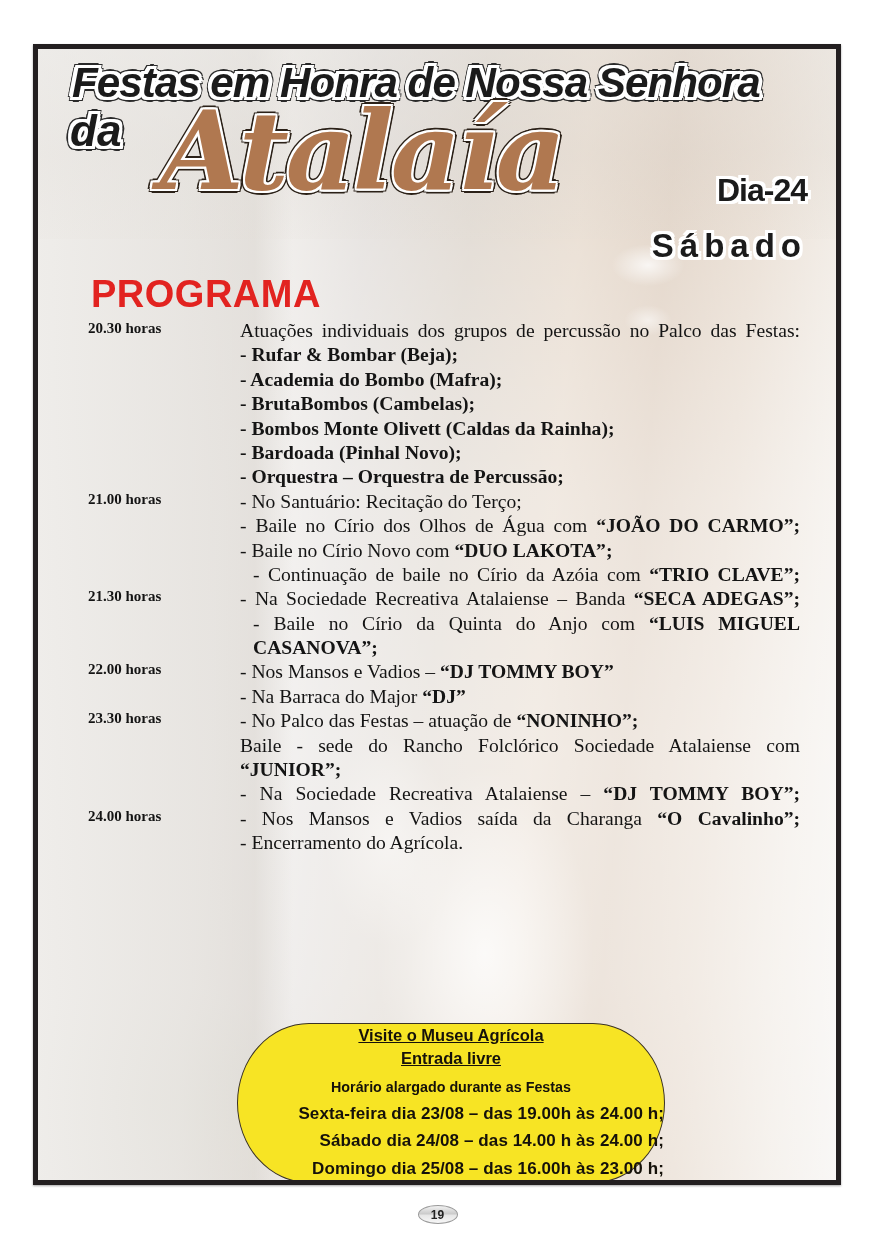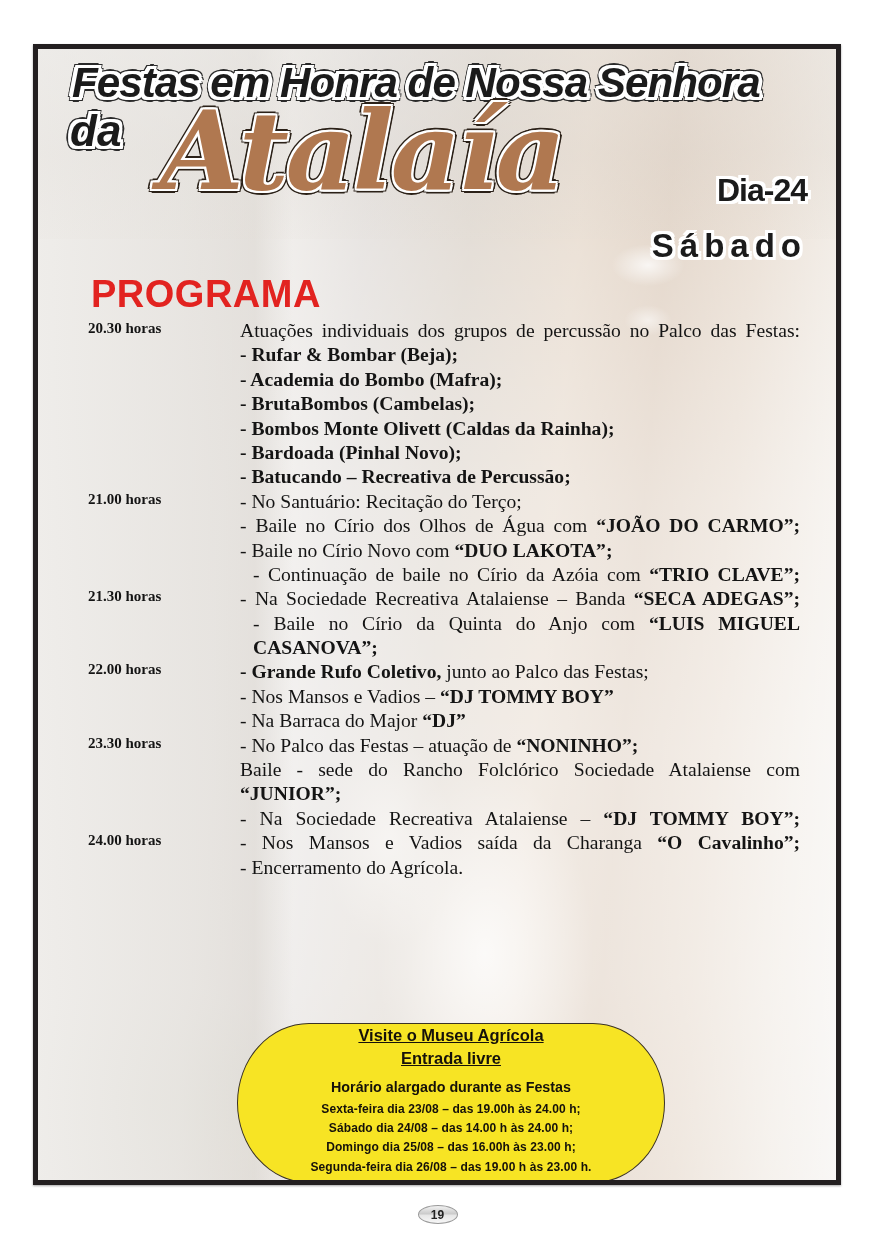--- a/index.html
+++ b/index.html
@@ -198,23 +198,24 @@
     font-weight:700;font-size:16.5px;
     text-decoration:underline;
     line-height:1.38;
     margin-bottom:9px;
   }
   .museum .m-sub{
     font-weight:700;font-size:14.3px;
     margin-bottom:5px;
   }
   .museum .m-line{
-    font-weight:700;font-size:12px;
+    font-weight:700;font-size:17px;
     line-height:1.62;
     letter-spacing:.1px;
+    text-align:right;
   }
 
   
   .pagenum{
     position:absolute;left:50%;top:1205px;
     transform:translateX(-50%);
     width:40px;height:19px;
     border-radius:50%;
     background:linear-gradient(180deg,#f2f2f2 0%,#c9c9c9 48%,#e6e6e6 52%,#f7f7f7 100%);
     border:1px solid #9a9a9a;
@@ -250,21 +251,21 @@
 
       <div class="row">
         <div class="time">20.30 horas</div>
         <div class="detail">
           <p class="jline jfill">Atuações individuais dos grupos de percussão no Palco das Festas:</p>
           <p class="jline b">- Rufar &amp; Bombar (Beja);</p>
           <p class="jline b">- Academia do Bombo (Mafra);</p>
           <p class="jline b">- BrutaBombos (Cambelas);</p>
           <p class="jline b">- Bombos Monte Olivett (Caldas da Rainha);</p>
           <p class="jline b">- Bardoada (Pinhal Novo);</p>
-          <p class="jline b">- Batucando – Recreativa de Percussão;</p>
+          <p class="jline b">- Orquestra – Orquestra de Percussão;</p>
         </div>
       </div>
 
       <div class="row">
         <div class="time">21.00 horas</div>
         <div class="detail">
           <p class="jline">- No Santuário: Recitação do Terço;</p>
           <p class="jline jfill"><span>- Baile no Círio dos Olhos de Água com </span><span class="b">“JOÃO DO CARMO”;</span></p>
           <p class="jline"><span>- Baile no Círio Novo com </span><span class="b">“DUO LAKOTA”;</span></p>
           <p class="jline jfill indent2"><span>- Continuação de baile no Círio da Azóia com </span><span class="b">“TRIO CLAVE”;</span></p>
@@ -275,21 +276,20 @@
         <div class="time">21.30 horas</div>
         <div class="detail">
           <p class="jline jfill"><span>- Na Sociedade Recreativa Atalaiense – Banda </span><span class="b">“SECA ADEGAS”;</span></p>
           <p class="jline jfill indent2"><span>- Baile no Círio da Quinta do Anjo com </span><span class="b">“LUIS MIGUEL CASANOVA”;</span></p>
         </div>
       </div>
 
       <div class="row">
         <div class="time">22.00 horas</div>
         <div class="detail">
-          <p class="jline"><span class="b">- Grande Rufo Coletivo,</span><span> junto ao Palco das Festas;</span></p>
           <p class="jline"><span>- Nos Mansos e Vadios – </span><span class="b">“DJ TOMMY BOY”</span></p>
           <p class="jline"><span>- Na Barraca do Major </span><span class="b">“DJ”</span></p>
         </div>
       </div>
 
       <div class="row">
         <div class="time">23.30 horas</div>
         <div class="detail">
           <p class="jline"><span>- No Palco das Festas – atuação de </span><span class="b">“NONINHO”;</span></p>
           <p class="jline jfill"><span>Baile - sede do Rancho Folclórico Sociedade Atalaiense com </span><span class="b">“JUNIOR”;</span></p>

